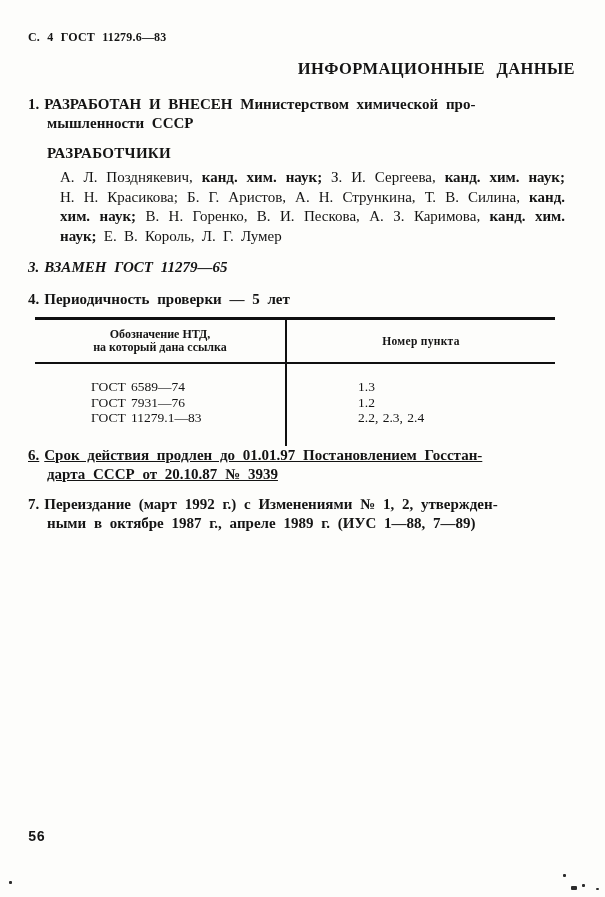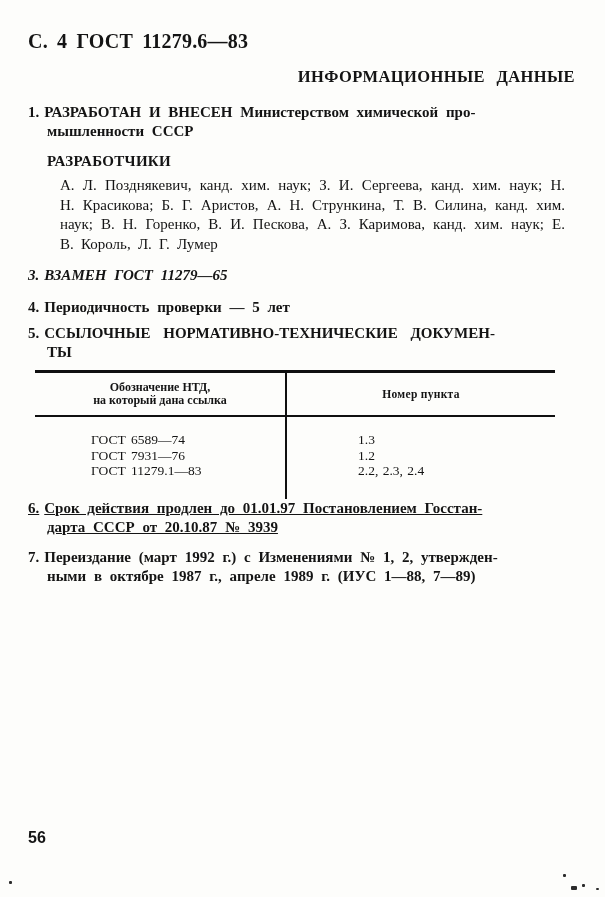--- a/index.html
+++ b/index.html
@@ -4,52 +4,52 @@
 <style>
   html,body{margin:0;padding:0;}
   body{
     width:605px;height:897px;
     background:#fdfdfb;
     color:#141414;
     font-family:"Liberation Serif","DejaVu Serif",serif;
     position:relative;overflow:hidden;
   }
   .page{position:absolute;inset:0;padding:30px 30px 0 28px;box-sizing:border-box;}
-  .hdr{font-weight:700;font-size:20px;word-spacing:4px;letter-spacing:.2px;}
+  .hdr{font-weight:700;font-size:12px;word-spacing:4px;letter-spacing:.2px;}
   .title{margin-top:14px;text-align:right;font-weight:700;font-size:16.5px;word-spacing:7px;letter-spacing:.4px;}
   .item{
     font-weight:700;font-size:15px;line-height:18.5px;
     white-space:pre-line;
     padding-left:19px;text-indent:-19px;
     word-spacing:4px;
   }
   .item .num{margin-right:5px;}
   .i1{margin-top:16px;}
   .sub{margin-top:13px;margin-left:19px;font-weight:700;font-size:15px;letter-spacing:.3px;}
   .devs{margin:6px 10px 0 32px;font-size:15px;line-height:19.5px;text-align:justify;word-spacing:3.5px;}
   .devs .b{font-weight:400;}
-  .devs .r{font-weight:400;}
+  .devs .r{font-weight:700;}
   .i2{margin-top:6px;}
   .i3{margin-top:12px;font-style:italic;}
   .i4{margin-top:13px;}
   .i5{margin-top:8px;word-spacing:9px;}
   .tbl{margin:9px 20px 0 7px;border-top:3px solid #101010;}
   .thead{display:flex;align-items:stretch;border-bottom:2.5px solid #101010;}
   .thead .c1{
     width:252px;border-right:2px solid #101010;box-sizing:border-box;
     display:flex;align-items:center;justify-content:center;text-align:center;
     font-size:12px;font-weight:700;line-height:13px;white-space:pre-line;padding:8px 4px;
   }
   .thead .c2{flex:1;display:flex;align-items:center;justify-content:center;font-size:11.5px;font-weight:700;letter-spacing:.3px;}
   .tbody{display:flex;min-height:82px;}
   .tbody .c1{width:252px;border-right:2px solid #101010;box-sizing:border-box;padding:15px 0 0 56px;font-size:13.5px;line-height:15.5px;word-spacing:2px;}
   .tbody .c2{flex:1;padding:15px 0 0 71px;font-size:13.5px;line-height:15.5px;word-spacing:1px;}
   .i6{margin-top:0;text-decoration:underline;}
   .i7{margin-top:12px;}
-  .pagenum{position:absolute;left:28px;top:829px;font-size:16px;font-weight:700;font-family:Liberation Sans, sans-serif;}
+  .pagenum{position:absolute;left:28px;top:829px;font-size:14px;font-weight:700;font-family:Liberation Mono, monospace;}
   .speck{position:absolute;background:#2b2b2b;border-radius:1px;}
   .sp1{left:563px;top:874px;width:3px;height:3px;}
   .sp2{left:571px;top:886px;width:6px;height:4px;}
   .sp3{left:582px;top:884px;width:3px;height:3px;}
   .sp4{left:9px;top:881px;width:3px;height:3px;}
   .sp5{left:596px;top:888px;width:3px;height:2px;}
 </style>
 </head>
 <body>
 
@@ -64,22 +64,20 @@
 
   <div class="sub">РАЗРАБОТЧИКИ</div>
 
   <p class="devs"><span class="b">А. Л. Позднякевич, </span><span class="r">канд. хим. наук; </span><span class="b">З. И. Сергеева, </span><span class="r">канд. хим. наук; </span><span class="b">Н. Н. Красикова; Б. Г. Аристов, А. Н. Стрункина, Т. В. Силина, </span><span class="r">канд. хим. наук; </span><span class="b">В. Н. Горенко, В. И. Пескова, А. З. Каримова, </span><span class="r">канд. хим. наук; </span><span class="b">Е. В. Король, Л. Г. Лумер</span></p>
 
 
   <div class="item i3"><span class="num">3.</span><span class="txt">ВЗАМЕН ГОСТ 11279—65</span></div>
 
   <div class="item i4"><span class="num">4.</span><span class="txt">Периодичность проверки — 5 лет</span></div>
 
-  <div class="item i5"><span class="num">5.</span><span class="txt">ССЫЛОЧНЫЕ НОРМАТИВНО-ТЕХНИЧЕСКИЕ ДОКУМЕН-
-ТЫ</span></div>
 
   <div class="tbl">
     <div class="thead">
       <div class="c1">Обозначение НТД,
 на который дана ссылка</div>
       <div class="c2">Номер пункта</div>
     </div>
     <div class="tbody">
       <div class="c1">
         <div>ГОСТ 6589—74</div>

